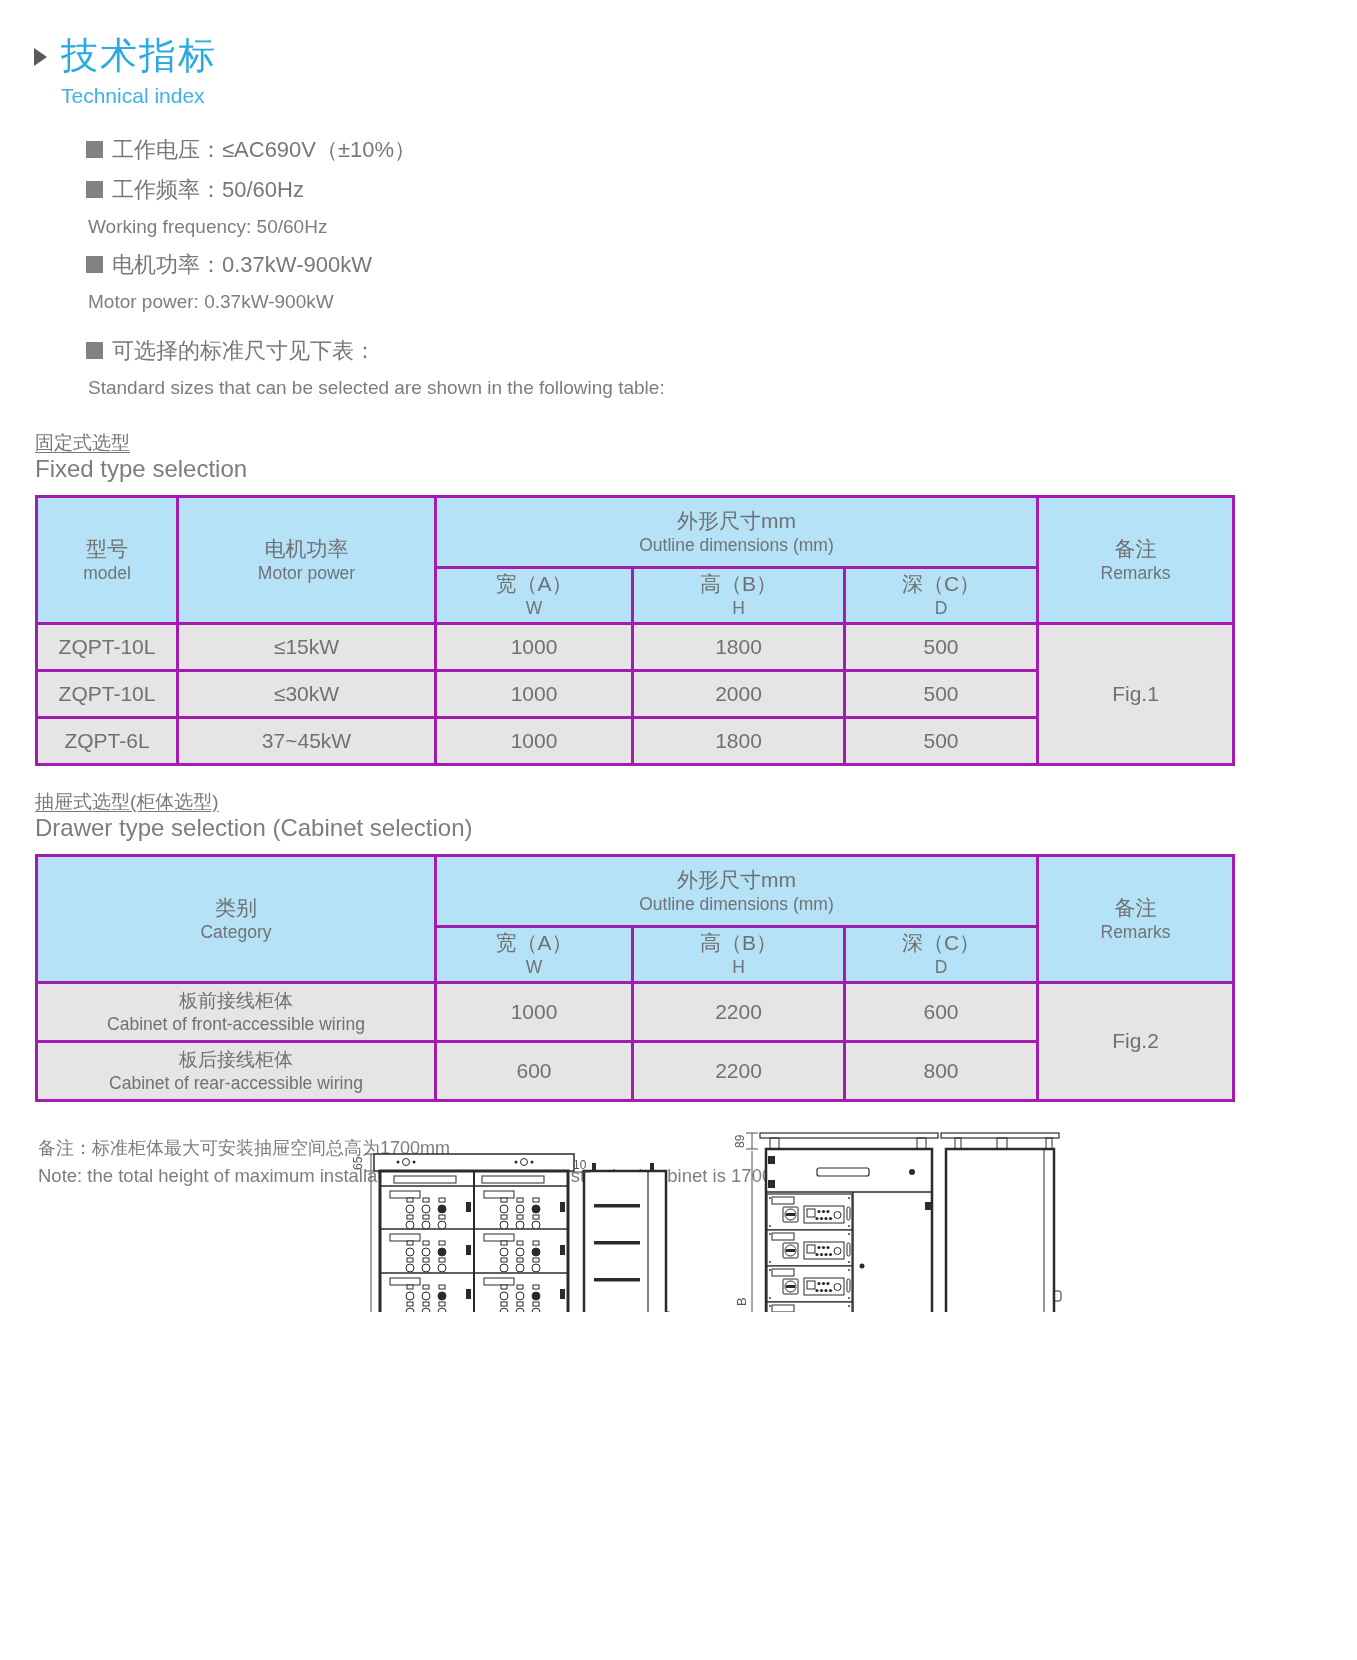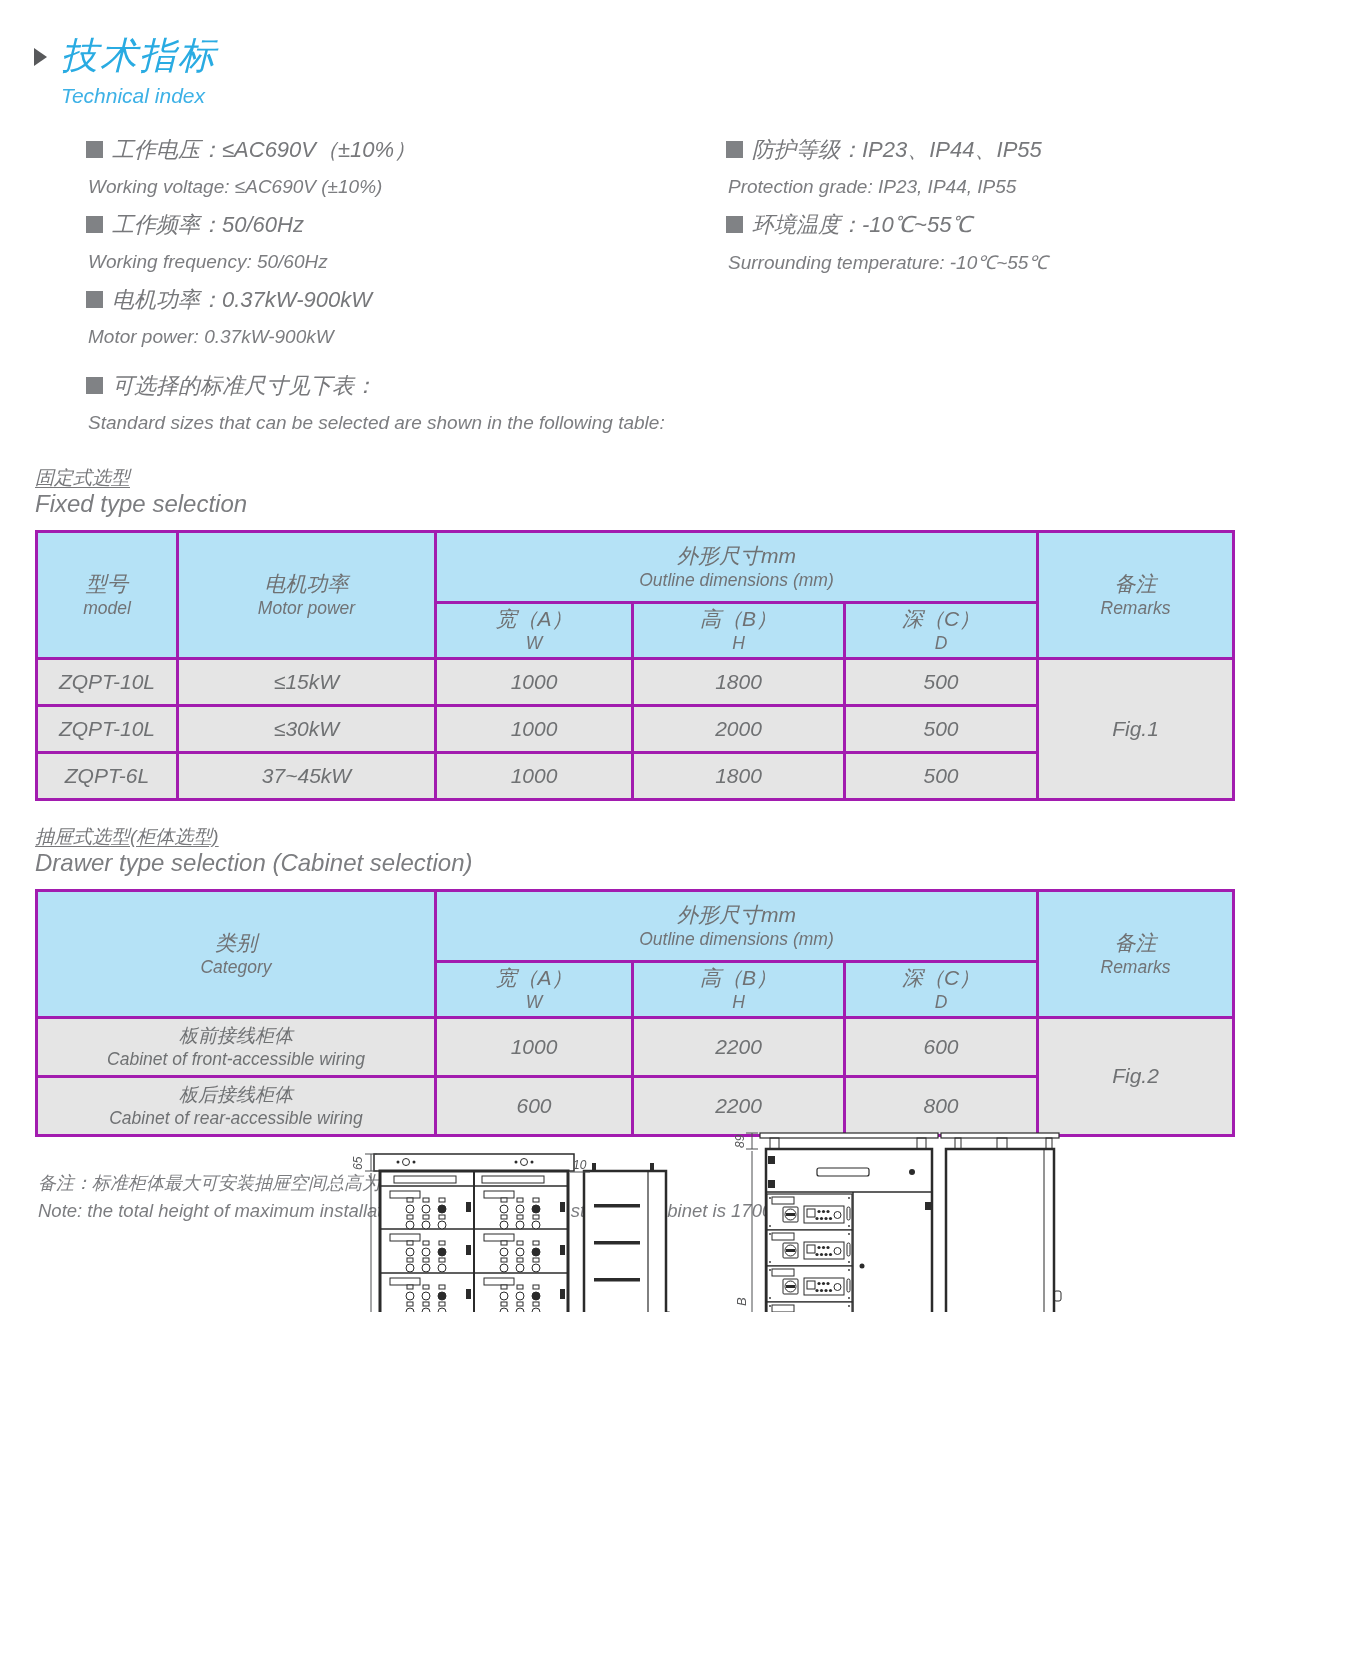--- a/index.html
+++ b/index.html
@@ -1,19 +1,19 @@
 <!DOCTYPE html>
 <html><head>
 <meta charset="utf-8">
 <style>
   * { margin:0; padding:0; box-sizing:border-box; }
   html,body { background:#ffffff; }
   body { width:1357px; height:1660px; position:relative;
          font-family:"Liberation Sans", sans-serif; color:#77787b; }
-  .page { position:relative; width:1357px; height:1312px; overflow:hidden;font-style:italic; }
+  .page { position:relative; width:1357px; height:1312px; overflow:hidden; }
 
   
   .title-block { padding-top:36px; margin-left:34px; display:flex; align-items:flex-start; }
   .title-arrow { width:0; height:0; border-left:13px solid #58595b;
                  border-top:9px solid transparent; border-bottom:9px solid transparent;
                  margin-top:12px; margin-right:14px; }
   .title-cn { font-size:37px; font-weight:500; color:#29abe2; letter-spacing:2px; line-height:1.1; }
   .title-en { font-size:21px; color:#3db1e6; margin-top:7px; }
 
   
@@ -80,21 +80,20 @@
     </div>
   </div>
 
   <div class="specs">
     <div class="specs-col">
       <div class="spec">
         <div class="spec-cn">
             <span class="bullet"></span>
             <span>工作电压：≤AC690V（±10%）</span>
           </div>
-        <div class="spec-en">Working voltage: ≤AC690V (±10%)</div>
       </div>
       <div class="spec">
         <div class="spec-cn">
             <span class="bullet"></span>
             <span>工作频率：50/60Hz</span>
           </div>
         <div class="spec-en">Working frequency: 50/60Hz</div>
       </div>
       <div class="spec">
         <div class="spec-cn">
@@ -102,36 +101,20 @@
             <span>电机功率：0.37kW-900kW</span>
           </div>
         <div class="spec-en">Motor power: 0.37kW-900kW</div>
       </div>
       <div class="spec last">
         <div class="spec-cn">
             <span class="bullet"></span>
             <span>可选择的标准尺寸见下表：</span>
           </div>
         <div class="spec-en">Standard sizes that can be selected are shown in the following table:</div>
-      </div>
-    </div>
-    <div class="specs-col right">
-      <div class="spec">
-        <div class="spec-cn">
-            <span class="bullet"></span>
-            <span>防护等级：IP23、IP44、IP55</span>
-          </div>
-        <div class="spec-en">Protection grade: IP23, IP44, IP55</div>
-      </div>
-      <div class="spec">
-        <div class="spec-cn">
-            <span class="bullet"></span>
-            <span>环境温度：-10℃~55℃</span>
-          </div>
-        <div class="spec-en">Surrounding temperature: -10℃~55℃</div>
       </div>
     </div>
   </div>
 
   <div class="section-label sec1">
     <div class="cn">固定式选型</div>
     <div class="en">Fixed type selection</div>
   </div>
 
   <table class="spec-table t1">

